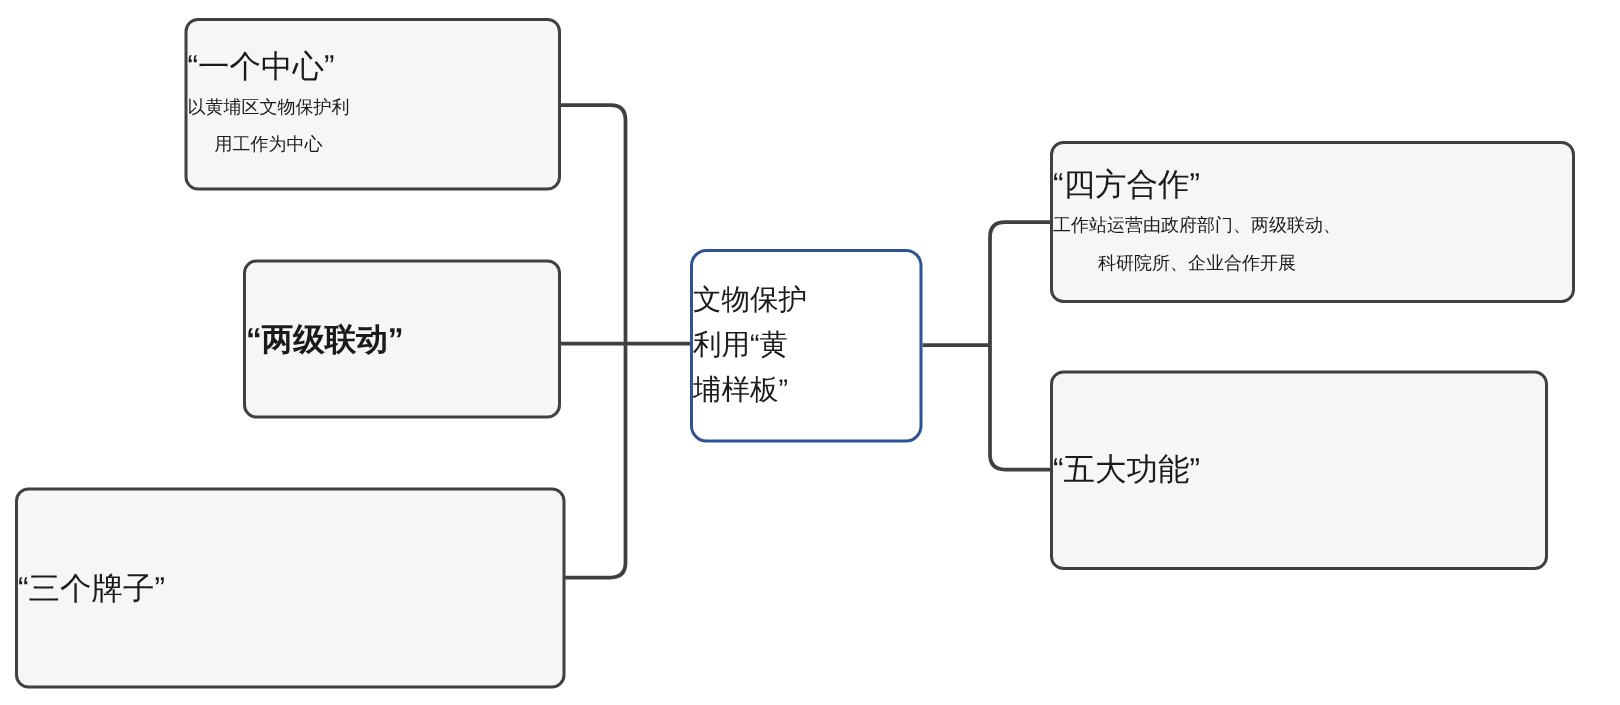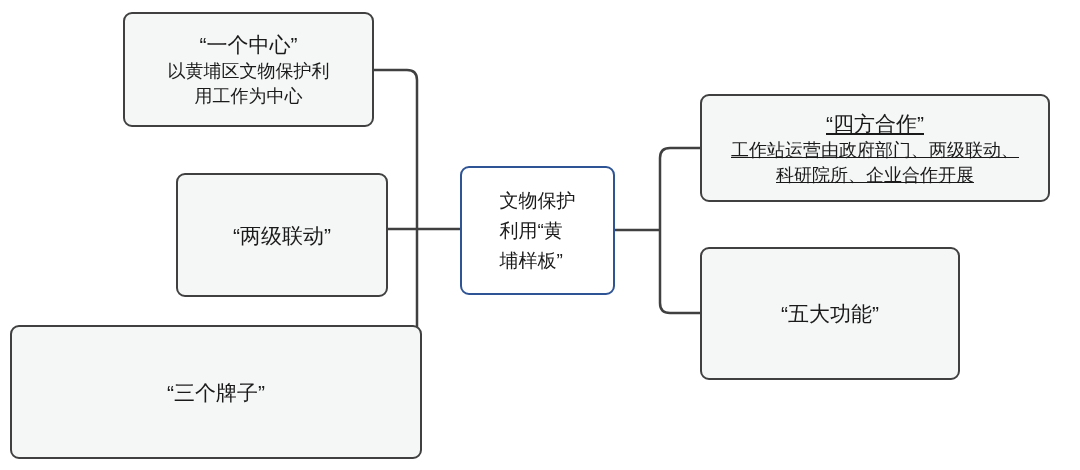--- a/index.html
+++ b/index.html
@@ -6,28 +6,29 @@
   body { font-family:"Liberation Sans","DejaVu Sans",sans-serif; }
   #canvas {
     position:relative; width:1080px; height:470px; background:#ffffff; overflow:hidden;
   }
   #connector-layer { position:absolute; left:0; top:0; width:1080px; height:470px; }
   .node {
     position:absolute; box-sizing:border-box;
     background:var(--node-fill,#f5f5f5);
     border:2.5px solid var(--node-border,#404040);
     border-radius:9px;
-    display:flex; flex-direction:column; align-items:center; justify-content:center;
+    display:flex; flex-direction:column; align-items:flex-start; justify-content:center;
     text-align:center; color:var(--text-color,#1a1a1a);
   }
   .node-title { font-size:21px; line-height:29px; white-space:pre-line; }
-  .node-body  { font-size:18px; line-height:25px; white-space:pre-line; }
+  .node-body  { font-size:12px; line-height:25px; white-space:pre-line; }
   .center-node {
     border-color:var(--center-border,#2F5496);
     background:var(--center-fill,#ffffff);
+    border-radius:11px;
   }
   .center-text {
     font-size:19px; line-height:30px; white-space:pre-line; text-align:left;
   }
 </style>
 </head>
 <body>
 
 <div id="canvas">
 
@@ -39,37 +40,37 @@
       <path d="M700 148 H670 Q660 148 660 158 V303 Q660 313 670 313 H700" stroke="#404040"></path>
     </g>
   </svg>
 
   <div class="node" style="left:123px; top:12px; width:251px; height:115px;">
     <div class="node-title">“一个中心”</div>
     <div class="node-body">以黄埔区文物保护利
 用工作为中心</div>
   </div>
 
-  <div class="node" style="left:176px; top:173px; width:212px; height:124px;">
+  <div class="node" style="left:162px; top:173px; width:212px; height:106px;font-weight:bold;">
     <div class="node-title">“两级联动”</div>
   </div>
 
-  <div class="node" style="left:10px; top:325px; width:412px; height:134px;">
+  <div class="node" style="left:10px; top:325px; width:367px; height:134px;">
     <div class="node-title">“三个牌子”</div>
   </div>
 
   <div class="node center-node" style="left:460px; top:166px; width:155px; height:129px;">
     <div class="center-text">文物保护
 利用“黄
 埔样板”</div>
   </div>
 
-  <div class="node" style="left:700px; top:94px; width:350px; height:108px;text-decoration:underline;">
+  <div class="node" style="left:700px; top:94px; width:350px; height:108px;">
     <div class="node-title">“四方合作”</div>
     <div class="node-body">工作站运营由政府部门、两级联动、
 科研院所、企业合作开展</div>
   </div>
 
-  <div class="node" style="left:700px; top:247px; width:260px; height:133px;">
+  <div class="node" style="left:700px; top:247px; width:332px; height:133px;">
     <div class="node-title">“五大功能”</div>
   </div>
 
 </div>
 
 </body></html>

